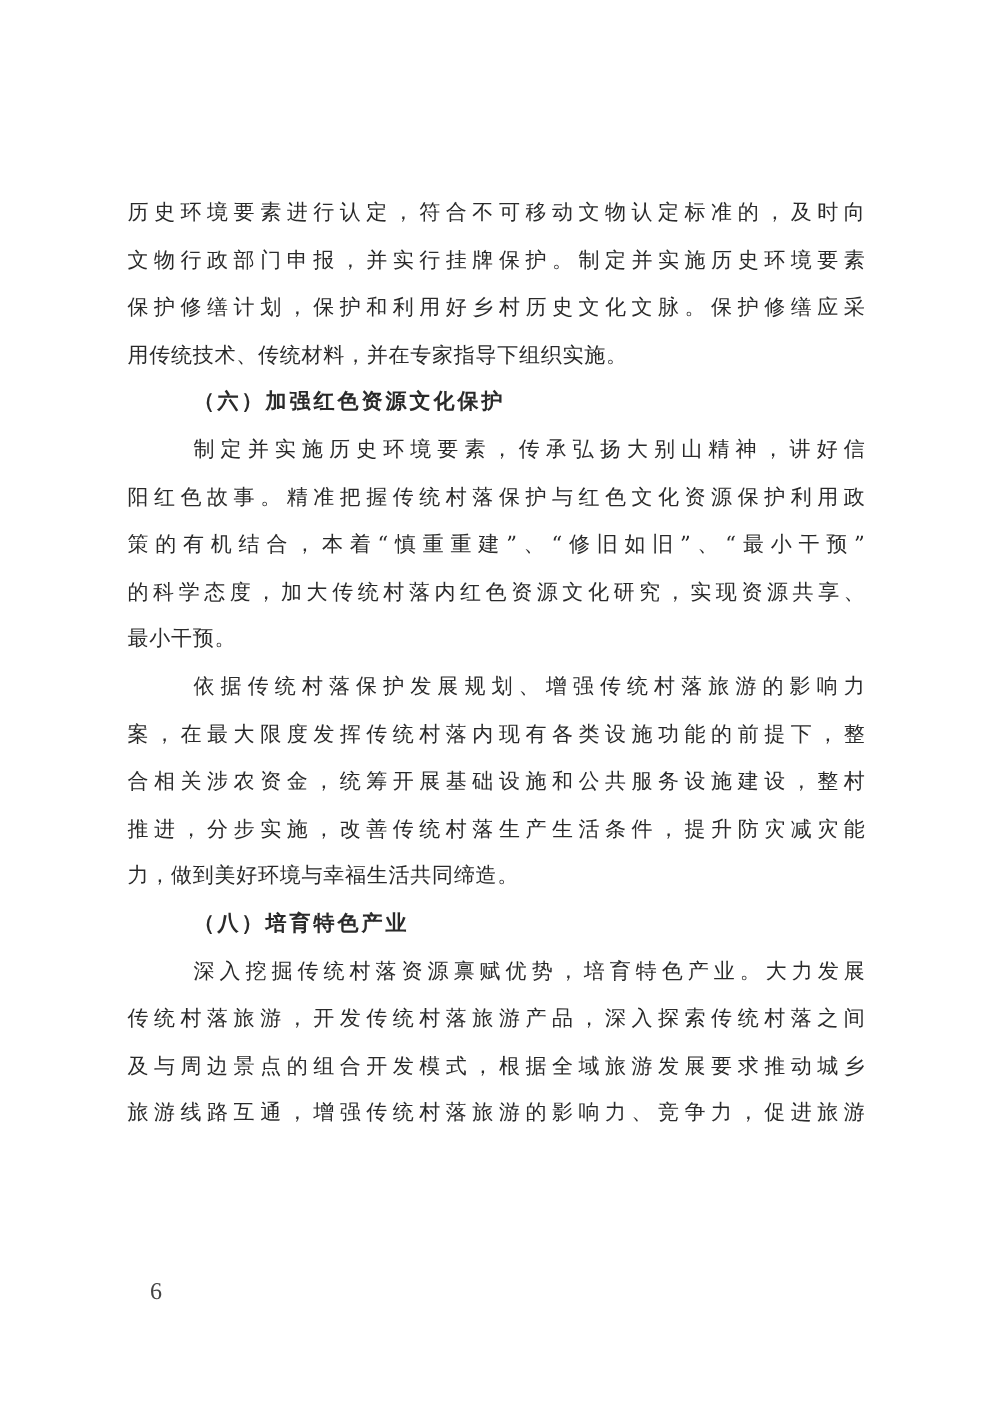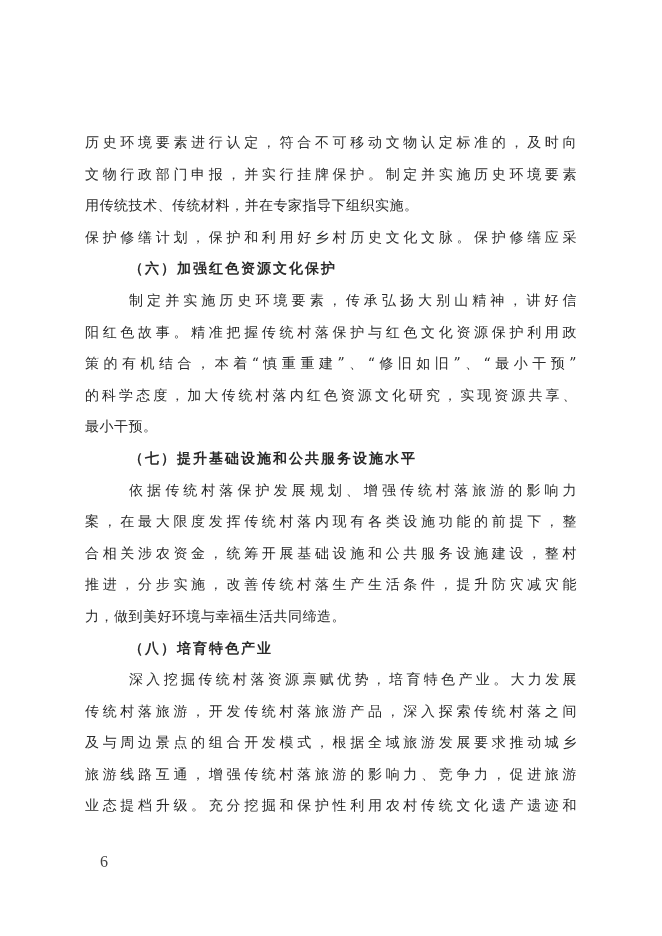--- a/index.html
+++ b/index.html
@@ -13,38 +13,36 @@
   .last { text-align-last:left; }
   .pagenum { position:absolute; left:100px; top:853px; font-size:16px;
              font-family:"Liberation Serif", serif; color:#444; }
 </style>
 </head>
 <body>
 
 <div class="page">
   <div class="line">历史环境要素进行认定，符合不可移动文物认定标准的，及时向</div>
   <div class="line">文物行政部门申报，并实行挂牌保护。制定并实施历史环境要素</div>
+  <div class="line">保护修缮计划，保护和利用好乡村历史文化文脉。保护修缮应采</div>
   <div class="line last">用传统技术、传统材料，并在专家指导下组织实施。</div>
-  <div class="line">保护修缮计划，保护和利用好乡村历史文化文脉。保护修缮应采</div>
 
   <div class="line indent heading">（六）加强红色资源文化保护</div>
   <div class="line indent">制定并实施历史环境要素，传承弘扬大别山精神，讲好信</div>
   <div class="line">阳红色故事。精准把握传统村落保护与红色文化资源保护利用政</div>
   <div class="line">策的有机结合，本着“慎重重建”、“修旧如旧”、“最小干预”</div>
   <div class="line">的科学态度，加大传统村落内红色资源文化研究，实现资源共享、</div>
   <div class="line last">最小干预。</div>
 
-  <div class="line indent heading">（七）提升基础设施和公共服务设施水平</div>
   <div class="line indent">依据传统村落保护发展规划、增强传统村落旅游的影响力</div>
   <div class="line">案，在最大限度发挥传统村落内现有各类设施功能的前提下，整</div>
   <div class="line">合相关涉农资金，统筹开展基础设施和公共服务设施建设，整村</div>
   <div class="line">推进，分步实施，改善传统村落生产生活条件，提升防灾减灾能</div>
   <div class="line last">力，做到美好环境与幸福生活共同缔造。</div>
 
   <div class="line indent heading">（八）培育特色产业</div>
   <div class="line indent">深入挖掘传统村落资源禀赋优势，培育特色产业。大力发展</div>
   <div class="line">传统村落旅游，开发传统村落旅游产品，深入探索传统村落之间</div>
   <div class="line">及与周边景点的组合开发模式，根据全域旅游发展要求推动城乡</div>
   <div class="line">旅游线路互通，增强传统村落旅游的影响力、竞争力，促进旅游</div>
-  <div class="line">业态提档升级。充分挖掘和保护性利用农村传统文化遗产遗迹和</div>
 </div>
 
 <div class="pagenum">6</div>
 
 </body></html>

